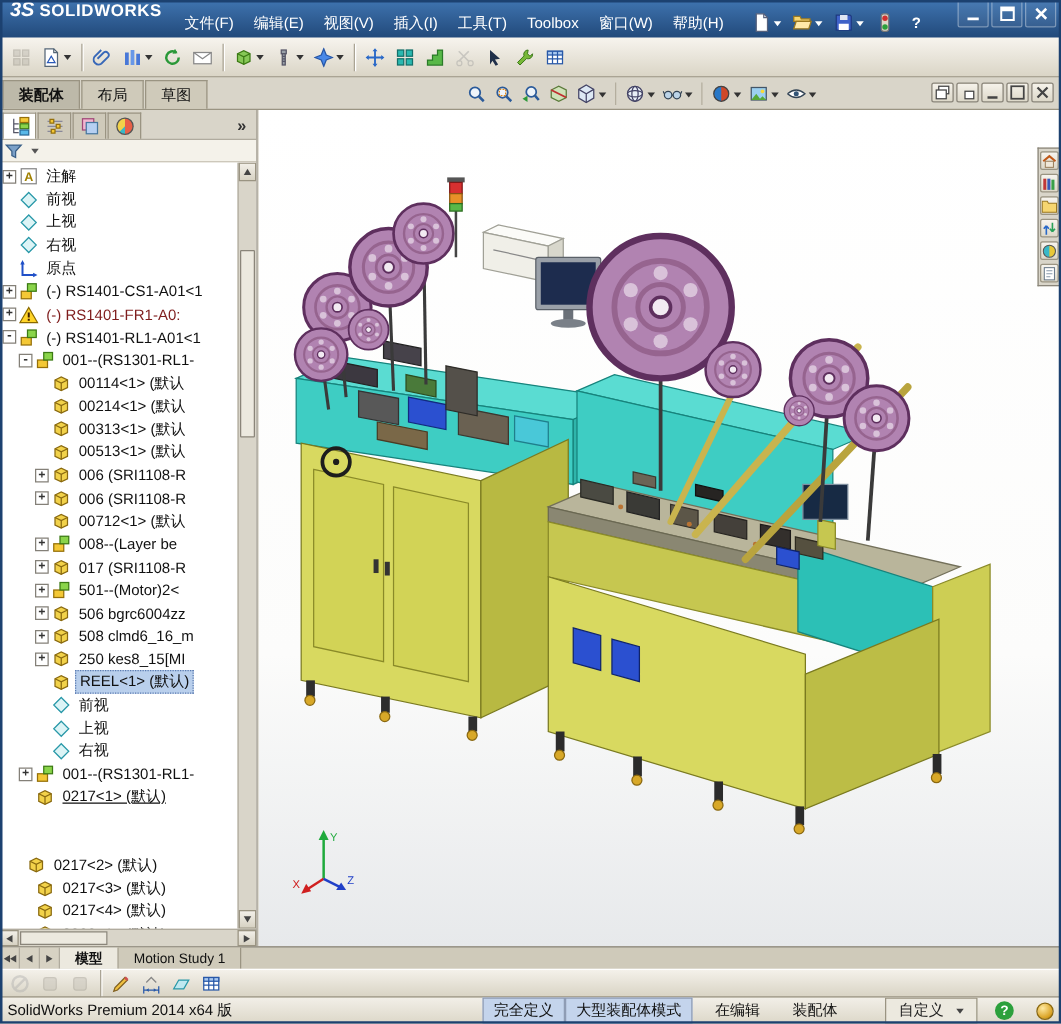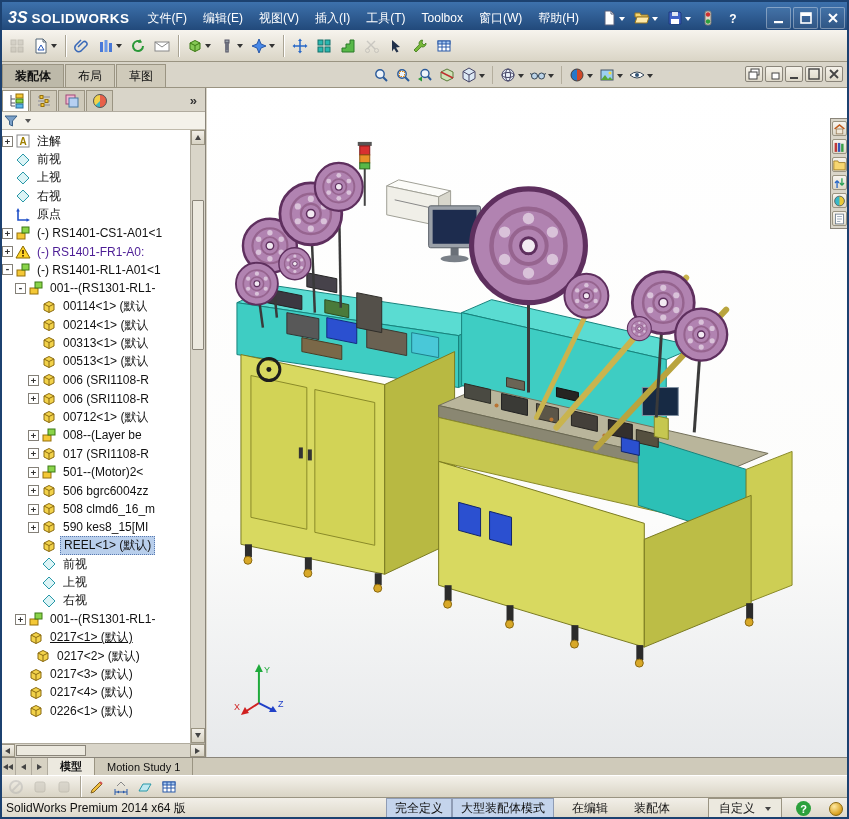--- a/index.html
+++ b/index.html
@@ -1,20 +1,20 @@
 <!DOCTYPE html>
 <html><head>
 <meta charset="utf-8">
 <style>
 *{margin:0;padding:0;box-sizing:border-box}
 html,body{width:849px;height:819px;overflow:hidden}
 body{font-family:"Liberation Sans","DejaVu Sans",sans-serif;font-size:12px;background:#d9d5c9;position:relative;color:#111}
 .frame{position:absolute;inset:0;border:2px solid #1c4170;pointer-events:none;z-index:90}
 
-.titlebar{position:absolute;top:0;left:0;right:0;height:36px;background:linear-gradient(#3f74b0,#1c4170);display:flex;align-items:center;color:#fff;padding-left:4px}
+.titlebar{position:absolute;top:0;left:0;right:0;height:36px;background:linear-gradient(#3f74b0,#1c4170);display:flex;color:#fff;padding-left:4px}
 .logo{display:flex;align-items:baseline;padding:0 10px 0 4px}
 .logo-ds{font-style:italic;font-weight:bold;font-size:16px;margin-right:4px}
 .logo-text{font-weight:bold;font-size:13.5px;letter-spacing:.5px}
 .menubar{display:flex;height:100%;align-items:center}
 .menu-item{padding:0 8px;height:100%;display:flex;align-items:center;cursor:default}
 .tb-quick{display:flex;align-items:center;margin-left:10px;gap:1px}
 .qbtn{display:flex;align-items:center;padding:2px 3px;border:1px solid transparent;border-radius:2px}
 .caret{width:0;height:0;border-left:3px solid transparent;border-right:3px solid transparent;border-top:4px solid currentColor;display:inline-block;margin-left:2px;vertical-align:middle}
 .win-controls{margin-left:auto;display:flex;padding-right:4px}
 .wbtn{width:25px;height:22px;display:flex;align-items:center;justify-content:center;margin-left:2px;border:1px solid rgba(255,255,255,.35);border-radius:2px;background:rgba(255,255,255,.06)}
@@ -39,21 +39,21 @@
 .panel-tabs{height:24px;display:flex;align-items:flex-end;background:#d9d5c9;border-bottom:1px solid #b0ab9e;padding:0 2px}
 .ptab{width:27px;height:21px;display:flex;align-items:center;justify-content:center;border:1px solid #9a9482;border-bottom:none;background:#cfcaba;margin-right:1px}
 .ptab.active{background:#fff}
 .overflow{margin-left:auto;padding:0 6px 3px 0;color:#333;font-weight:bold;font-size:13px}
 .filter-row{height:18px;background:#f4f2ea;border-bottom:1px solid #c0bbac;display:flex;align-items:center;padding-left:3px;gap:1px;color:#555}
 .tree-wrap{flex:1;display:flex;background:#fff;overflow:hidden}
 .tree{flex:1;overflow:hidden;padding-top:2px}
 .tree-row{height:18.4px;display:flex;align-items:center;white-space:nowrap}
 .tree-row .tlabel{font-size:12px;padding:0 3px}
 .tree-row.selected .tlabel{background:#b9cfec;border:1px dotted #5a7ab0}
-.tree-row.warning .tlabel{color:#4c1d95}
+.tree-row.warning .tlabel{color:#7f1d1d}
 .expander{width:11px;height:11px;margin:0 2px 0 0;flex:0 0 11px}
 .expander.box{border:1px solid #848078;background:#fff;font:bold 9px/9px "DejaVu Sans Mono",monospace;text-align:center;color:#333}
 .ticon{width:16px;height:16px;margin-right:3px;flex:0 0 16px}
 .vscroll{width:15px;background:#d9d5c9;border-left:1px solid #b0ab9e;position:relative}
 .sbtn{position:absolute;left:0;right:0;height:15px;background:linear-gradient(#f2efe8,#d7d2c3);border:1px solid #9a9482;display:flex;align-items:center;justify-content:center}
 .vthumb{position:absolute;left:1px;right:1px;top:70px;height:150px;background:#ece9df;border:1px solid #8a857a;border-radius:1px}
 .tree-hscroll{height:14px;background:#d9d5c9;border-top:1px solid #b0ab9e;display:flex;align-items:center;position:relative}
 .hbtn2{width:15px;height:13px;background:linear-gradient(#f2efe8,#d7d2c3);border:1px solid #9a9482;display:flex;align-items:center;justify-content:center}
 .hthumb{width:70px;height:11px;background:#ece9df;border:1px solid #8a857a;margin-left:1px}
 .tri-u{width:0;height:0;border-left:3.5px solid transparent;border-right:3.5px solid transparent;border-bottom:5px solid #444}
@@ -588,21 +588,21 @@
                 <path d="M3 5l5 2.5L13 5M8 7.5V13.5" fill="none" stroke="#8a6a10"></path>
               </svg></span>
             <span class="tlabel">508 clmd6_16_m</span>
           </div>
           <div class="tree-row" style="padding-left: 28px;">
             <span class="expander box">+</span>
             <span class="ticon"><svg width="16" height="16" viewBox="0 0 16 16">
                 <path d="M3 5l5-2.5L13 5v6l-5 2.5L3 11z" fill="#f2d24a" stroke="#8a6a10"></path>
                 <path d="M3 5l5 2.5L13 5M8 7.5V13.5" fill="none" stroke="#8a6a10"></path>
               </svg></span>
-            <span class="tlabel">590 kes8_15[MI</span>
+            <span class="tlabel">250 kes8_15[MI</span>
           </div>
           <div class="tree-row selected" style="padding-left: 28px;">
             <span class="expander"></span>
             <span class="ticon"><svg width="16" height="16" viewBox="0 0 16 16">
                 <path d="M3 5l5-2.5L13 5v6l-5 2.5L3 11z" fill="#f2d24a" stroke="#8a6a10"></path>
                 <path d="M3 5l5 2.5L13 5M8 7.5V13.5" fill="none" stroke="#8a6a10"></path>
               </svg></span>
             <span class="tlabel">REEL&lt;1&gt; (默认)</span>
           </div>
           <div class="tree-row" style="padding-left: 28px;">
@@ -635,21 +635,21 @@
             <span class="tlabel">001--(RS1301-RL1-</span>
           </div>
           <div class="tree-row" style="padding-left: 15px; text-decoration: underline;">
             <span class="expander"></span>
             <span class="ticon"><svg width="16" height="16" viewBox="0 0 16 16">
                 <path d="M3 5l5-2.5L13 5v6l-5 2.5L3 11z" fill="#f2d24a" stroke="#8a6a10"></path>
                 <path d="M3 5l5 2.5L13 5M8 7.5V13.5" fill="none" stroke="#8a6a10"></path>
               </svg></span>
             <span class="tlabel">0217&lt;1&gt; (默认)</span>
           </div>
-          <div class="tree-row" style="padding-left: 22px;">
+          <div class="tree-row" style="padding-left: 8px; margin-top: 36px;">
             <span class="expander"></span>
             <span class="ticon"><svg width="16" height="16" viewBox="0 0 16 16">
                 <path d="M3 5l5-2.5L13 5v6l-5 2.5L3 11z" fill="#f2d24a" stroke="#8a6a10"></path>
                 <path d="M3 5l5 2.5L13 5M8 7.5V13.5" fill="none" stroke="#8a6a10"></path>
               </svg></span>
             <span class="tlabel">0217&lt;2&gt; (默认)</span>
           </div>
           <div class="tree-row" style="padding-left: 15px;">
             <span class="expander"></span>
             <span class="ticon"><svg width="16" height="16" viewBox="0 0 16 16">

